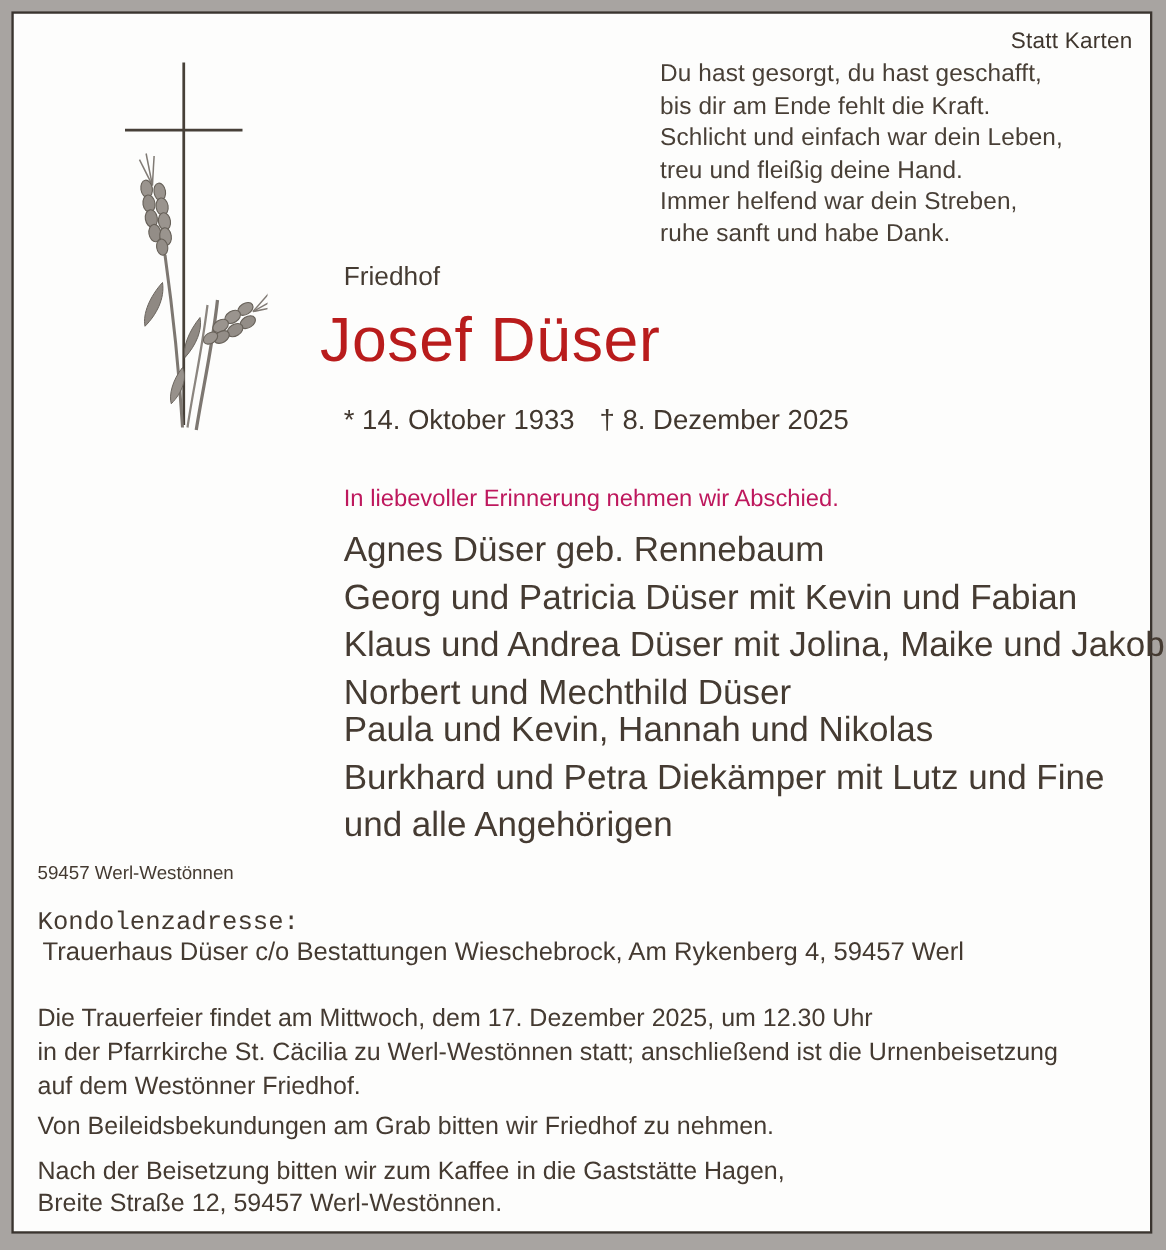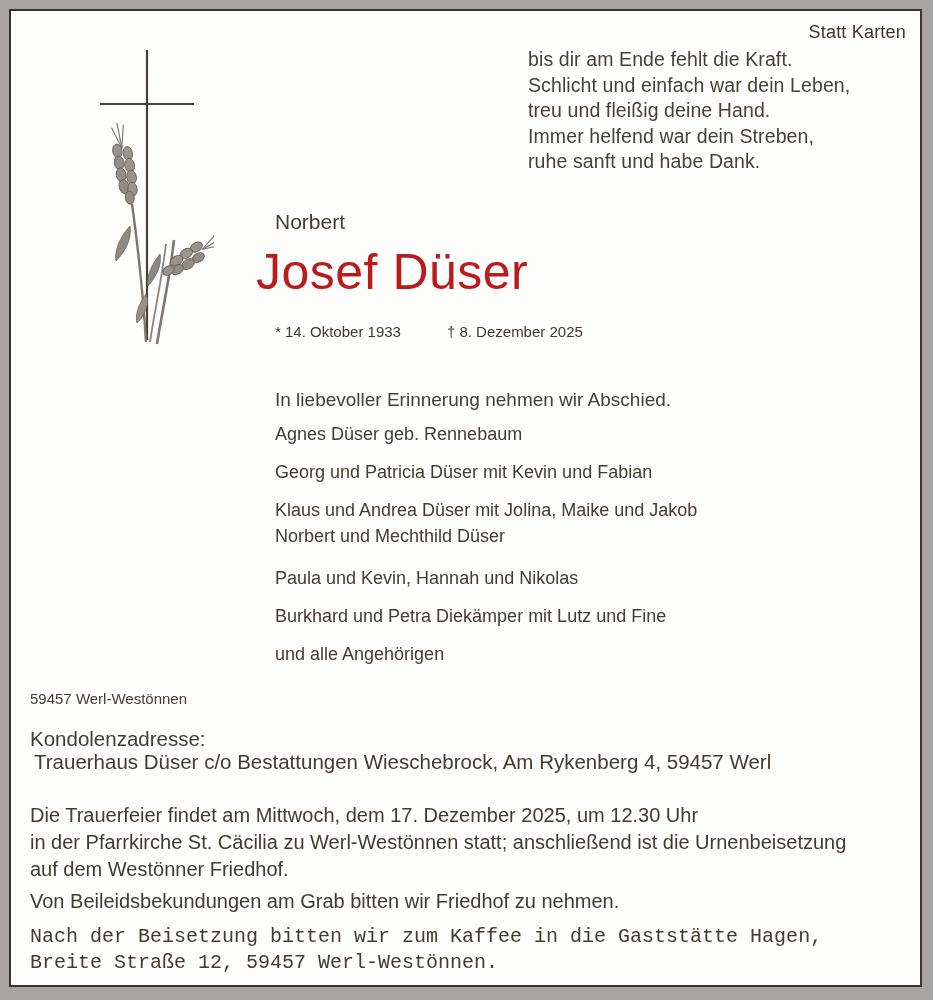--- a/index.html
+++ b/index.html
@@ -29,65 +29,66 @@
   .profession{
     position:absolute;left:264px;top:199px;
     font-size:21px;color:#453b32;
   }
   .name{
     position:absolute;left:245px;top:232px;
     font-size:50px;color:#b91c1c;letter-spacing:.5px;
   }
   .dates{
     position:absolute;left:264px;top:312px;
-    font-size:15px;color:#41372e;display:flex;gap:46px;white-space:nowrap;
+    font-size:22px;color:#41372e;display:flex;gap:20px;white-space:nowrap;
   }
   .intro{
     position:absolute;left:264px;top:378px;
-    font-size:19px;color:#404040;
+    font-size:19px;color:#be185d;
   }
   .mourner{
     position:absolute;left:264px;
-    font-size:18px;color:#453b32;white-space:nowrap;
+    font-size:28px;color:#453b32;white-space:nowrap;
   }
-  .m0{top:413px}.m1{top:451px}.m2{top:489px}.m3{top:515px}
+  .m0{top:413px}.m1{top:451px}.m2{top:489px}.m3{top:527px}
   .m4{top:557px}.m5{top:595px}.m6{top:633px}
   .city{
     position:absolute;left:19px;top:679px;
     font-size:15px;color:#443a31;
   }
   .kond-label{
     position:absolute;left:19px;top:716px;
-    font-size:20.5px;color:#443a31;
+    font-size:20.5px;color:#443a31;font-family:Liberation Mono, monospace;
   }
   .kond-line{
     position:absolute;left:23px;top:739px;
     font-size:20.5px;color:#443a31;white-space:nowrap;
   }
   .service{
     position:absolute;left:19px;top:791px;
     font-size:20px;line-height:27px;color:#443a31;white-space:nowrap;
   }
   .beileid{
     position:absolute;left:19px;top:879px;
     font-size:20px;color:#443a31;white-space:nowrap;
   }
   .kaffee{
     position:absolute;left:19px;top:913px;
-    font-size:20px;line-height:26px;color:#443a31;white-space:nowrap;font-family:Liberation Mono, monospace;
+    font-size:20px;line-height:26px;color:#443a31;white-space:nowrap;
   }
 </style>
 </head>
 <body>
 
 <div class="notice">
 
   <div class="statt">Statt Karten</div>
 
   <div class="poem">
+    <div>Du hast gesorgt, du hast geschafft,</div>
     <div>bis dir am Ende fehlt die Kraft.</div>
     <div>Schlicht und einfach war dein Leben,</div>
     <div>treu und fleißig deine Hand.</div>
     <div>Immer helfend war dein Streben,</div>
     <div>ruhe sanft und habe Dank.</div>
   </div>
 
   <svg class="emblem" width="126" height="318" viewBox="0 0 126 318" aria-hidden="true">
 
     <line x1="59" y1="8" x2="59" y2="298" stroke="#474038" stroke-width="2.2"></line>
@@ -123,21 +124,21 @@
       <ellipse cx="-5" cy="-20" rx="4.4" ry="6.6" fill="#9a948e" stroke="#676159" stroke-width="0.9"></ellipse>
       <ellipse cx="5" cy="-16" rx="4.4" ry="6.6" fill="#938d87" stroke="#676159" stroke-width="0.9"></ellipse>
       <ellipse cx="-5" cy="-8" rx="4.6" ry="6.8" fill="#9a948e" stroke="#676159" stroke-width="0.9"></ellipse>
       <ellipse cx="5" cy="-4" rx="4.6" ry="6.8" fill="#938d87" stroke="#676159" stroke-width="0.9"></ellipse>
       <ellipse cx="-4" cy="4" rx="4.6" ry="6.8" fill="#9a948e" stroke="#676159" stroke-width="0.9"></ellipse>
       <ellipse cx="4" cy="8" rx="4.4" ry="6.6" fill="#938d87" stroke="#676159" stroke-width="0.9"></ellipse>
       <ellipse cx="0" cy="16" rx="4.2" ry="6.2" fill="#9a948e" stroke="#676159" stroke-width="0.9"></ellipse>
     </g>
   </svg>
 
-  <div class="profession">Norbert</div>
+  <div class="profession">Friedhof</div>
 
   <div class="name">Josef Düser</div>
 
   <div class="dates">
     <span>* 14. Oktober 1933</span>
     <span>† 8. Dezember 2025</span>
   </div>
 
   <div class="intro">In liebevoller Erinnerung nehmen wir Abschied.</div>
 

